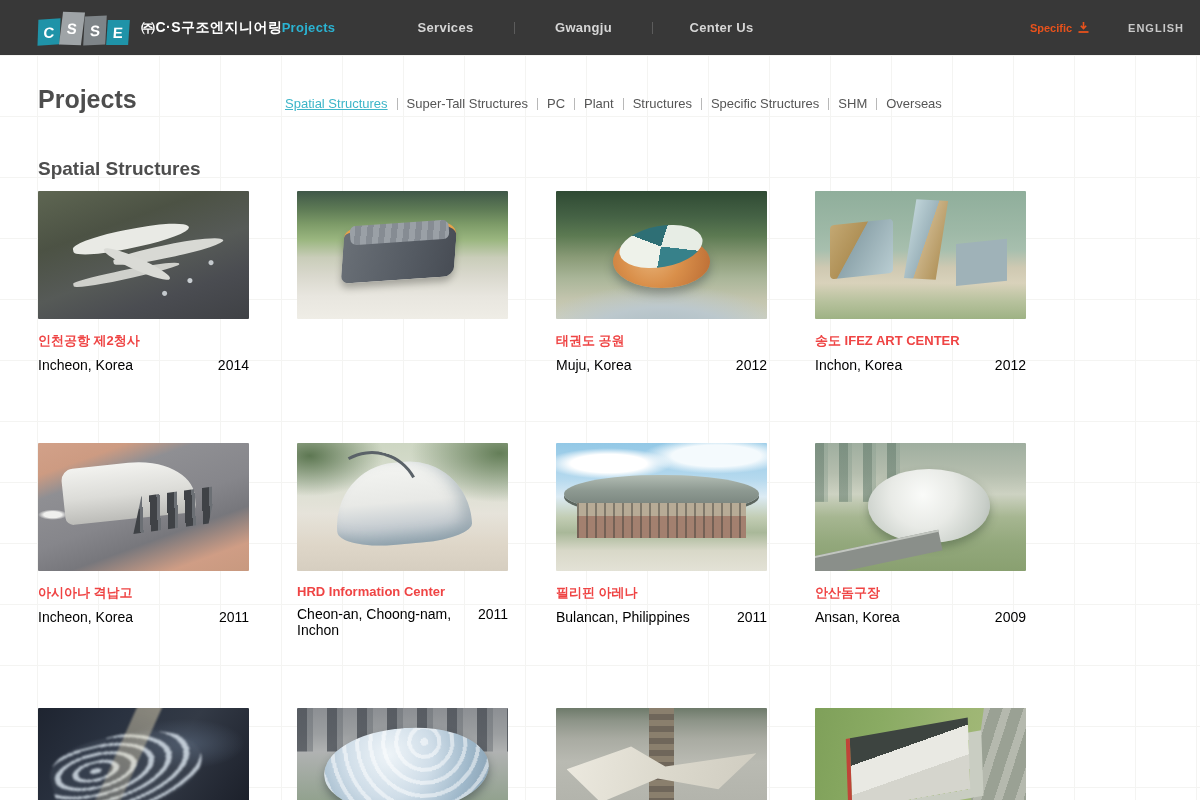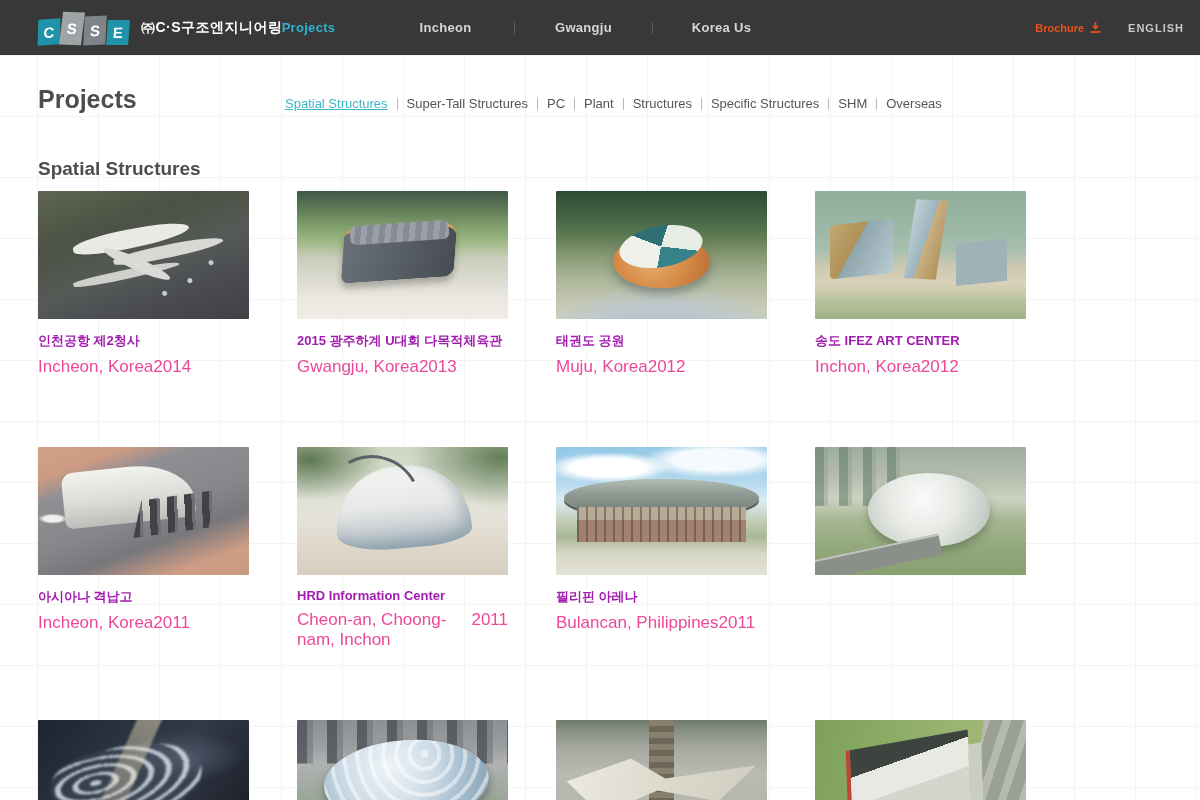--- a/index.html
+++ b/index.html
@@ -38,21 +38,21 @@
     width:137px; text-align:center; font-size:13px; font-weight:bold;
     color:#d6d6d6; cursor:pointer; letter-spacing:.3px;
   }
   .nav-item.active { color:#2bb3d2; }
   .nav-sep { width:1px; height:12px; background:#5c5c5c; }
 
   .nav-right { position:absolute; right:16px; top:0; height:55px; display:flex; align-items:center; gap:8px; }
   .brochure { display:flex; align-items:center; gap:5px; cursor:pointer; }
   .brochure-label { color:#e8521c; font-size:11px; font-weight:bold; }
   .download-icon { width:13px; height:13px; display:block; }
-  .lang { color:#c9c9c9; font-size:11px; font-weight:bold; letter-spacing:1px; margin-left:18px; cursor:pointer; }
+  .lang { color:#c9c9c9; font-size:11px; font-weight:bold; letter-spacing:1px; margin-left:30px; cursor:pointer; }
 
   
   .page-head { display:flex; align-items:baseline; padding:30px 0 0 38px; }
   .page-title { font-size:25px; font-weight:bold; color:#4d4d4d; width:247px; flex:none; }
   .categories { display:flex; align-items:center; flex-wrap:nowrap; font-size:13px; color:#555; }
   .cat-link { cursor:pointer; white-space:nowrap; }
   .cat-link.active { color:#3db5c8; text-decoration:underline; }
   .cat-sep { width:1px; height:12px; background:#b8b8b8; margin:0 9px; align-self:center; }
 
   .section-title { font-size:19px; font-weight:bold; color:#4d4d4d; margin:44px 0 0 38px; }
@@ -60,22 +60,22 @@
   
   .grid {
     width:988px; margin:11px 0 0 38px;
     display:grid; grid-template-columns:repeat(4,211px);
     column-gap:48px; row-gap:70px;
   }
   .card { cursor:pointer; }
   .thumb { width:211px; height:128px; position:relative; overflow:hidden; border-radius:1px; }
   .thumb::before, .thumb::after { content:""; position:absolute; }
   .meta { margin-top:13px; }
-  .p-title { font-size:13px; font-weight:bold; color:#a21caf; white-space:nowrap; overflow:hidden; }
-  .p-sub { display:flex; margin-top:7px; font-size:17px; color:#ec4899; }
+  .p-title { font-size:13px; font-weight:bold; color:#ef4444; white-space:nowrap; overflow:hidden; }
+  .p-sub { display:flex; justify-content:space-between; margin-top:7px; font-size:14px; color:#000000; }
 
   
   .t1 { background:
     radial-gradient(circle 3px at 72% 70%, #c8cdd1 0 2px, transparent 3px),
     radial-gradient(circle 3px at 82% 56%, #c4c9cd 0 2px, transparent 3px),
     radial-gradient(circle 3px at 60% 80%, #c4c9cd 0 2px, transparent 3px),
     linear-gradient(160deg,#5e6652 0%,#4c5244 30%,#565a57 55%,#4a4c51 75%,#3f4145 100%); }
   .t1::before { left:16%; top:30%; width:56%; height:15%;
     background:#e9eae5; border-radius:45% 60% 50% 50%;
     transform:rotate(-12deg);
@@ -206,30 +206,30 @@
       <span class="tile tile-1">C</span>
       <span class="tile tile-2">S</span>
       <span class="tile tile-3">S</span>
       <span class="tile tile-4">E</span>
     </div>
     <span class="company-name">㈜C·S구조엔지니어링</span>
   </div>
 
   <nav class="main-nav">
     <div class="nav-item active">Projects</div>
-    <div class="nav-item">Incheon</div>
+    <div class="nav-item">Services</div>
     <div class="nav-sep"></div>
     <div class="nav-item">Gwangju</div>
     <div class="nav-sep"></div>
-    <div class="nav-item">Korea Us</div>
+    <div class="nav-item">Center Us</div>
   </nav>
 
   <div class="nav-right">
     <div class="brochure">
-      <span class="brochure-label">Brochure</span>
+      <span class="brochure-label">Specific</span>
       <svg class="download-icon" viewBox="0 0 13 13">
         <path d="M6.5 1v6.2M3.8 4.8L6.5 7.5l2.7-2.7" stroke="#e8521c" stroke-width="1.6" fill="none"></path>
         <path d="M1.5 11h10" stroke="#e8521c" stroke-width="1.8" fill="none"></path>
       </svg>
     </div>
     <span class="lang">ENGLISH</span>
   </div>
 </header>
 
 <main>
@@ -264,27 +264,20 @@
         <h3 class="p-title">인천공항 제2청사</h3>
         <div class="p-sub">
           <span>Incheon, Korea</span>
           <span>2014</span>
         </div>
       </div>
     </article>
 
     <article class="card">
       <div class="thumb t2"></div>
-      <div class="meta">
-        <h3 class="p-title">2015 광주하계 U대회 다목적체육관</h3>
-        <div class="p-sub">
-          <span>Gwangju, Korea</span>
-          <span>2013</span>
-        </div>
-      </div>
     </article>
 
     <article class="card">
       <div class="thumb t3"></div>
       <div class="meta">
         <h3 class="p-title">태권도 공원</h3>
         <div class="p-sub">
           <span>Muju, Korea</span>
           <span>2012</span>
         </div>
@@ -330,20 +323,27 @@
         <h3 class="p-title">필리핀 아레나</h3>
         <div class="p-sub">
           <span>Bulancan, Philippines</span>
           <span>2011</span>
         </div>
       </div>
     </article>
 
     <article class="card">
       <div class="thumb t8"></div>
+      <div class="meta">
+        <h3 class="p-title">안산돔구장</h3>
+        <div class="p-sub">
+          <span>Ansan, Korea</span>
+          <span>2009</span>
+        </div>
+      </div>
     </article>
 
     <article class="card">
       <div class="thumb t9"></div>
 
     </article>
 
     <article class="card">
       <div class="thumb t10"></div>
 

